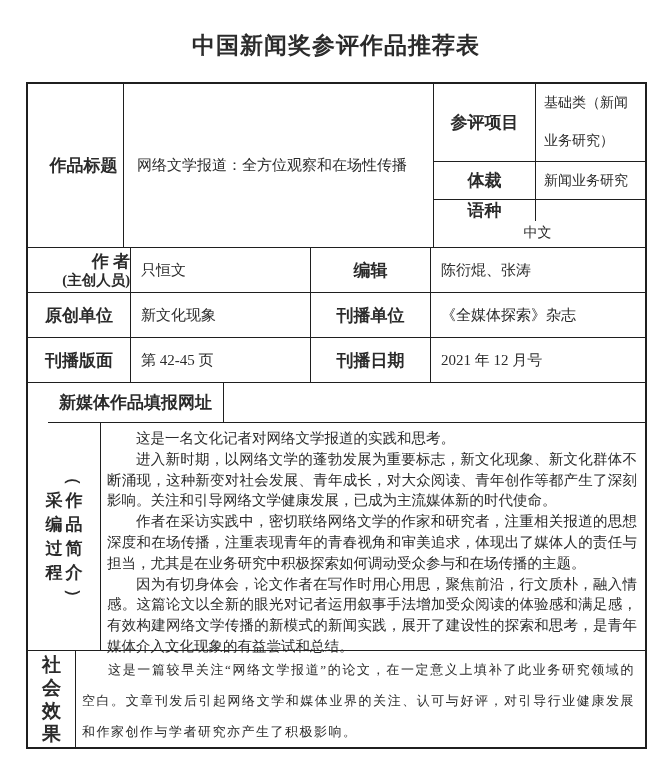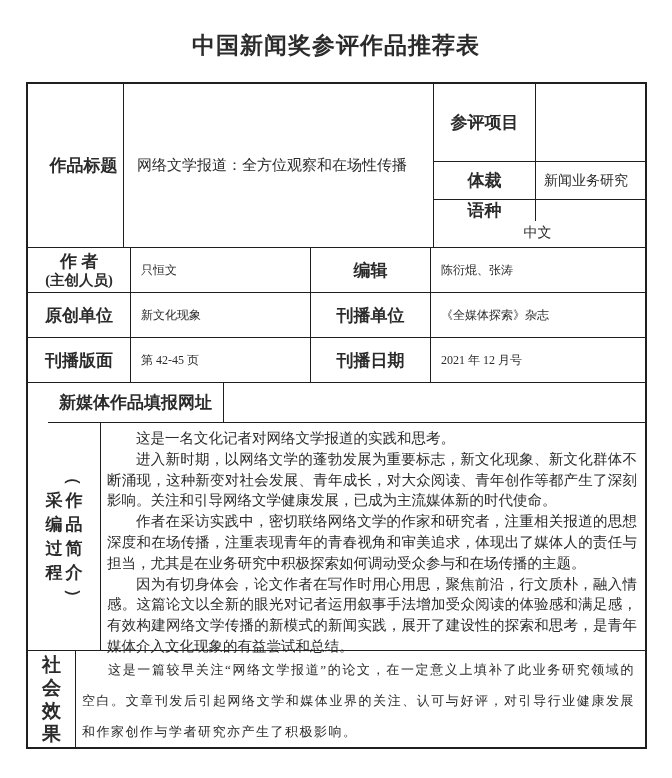--- a/index.html
+++ b/index.html
@@ -26,41 +26,41 @@
   .row{display:flex;border-bottom:1.5px solid var(--border);}
   .row:last-child{border-bottom:none;}
   .cell{border-right:1.5px solid var(--border);}
   .cell:last-child{border-right:none;}
   .lbl{
     display:flex;align-items:center;justify-content:center;
     font-weight:bold;font-size:17px;text-align:center;line-height:21px;
   }
   .val{
     display:flex;align-items:center;
-    font-size:12px;padding-left:10px;
+    font-size:15px;padding-left:10px;
   }
   
   .r1{height:164px;}
   .r1 .a{width:96px;padding-left:16px;}
   .r1 .b{width:310px;padding-left:13px;font-size:15px;}
   .r1 .c{flex:1;display:flex;flex-direction:column;}
   .subrow{display:flex;border-bottom:1.5px solid var(--border);flex:0 0 auto;}
   .subrow:last-child{border-bottom:none;flex-direction:column;}
   .subrow .sl{width:102px;border-right:1.5px solid var(--border);}
   .subrow .sv{flex:1;font-size:14px;line-height:38px;padding-left:8px;padding-right:4px;}
   .sr1{height:78px;}
   .sr2{height:38px;}
   .sr3{height:45px;}
   
   .r2{height:45px;}
   .r2 .a{width:103px;}
   .r2 .b{width:180px;}
   .r2 .c{width:120px;}
   .r2 .d{flex:1;}
-  .author-lbl{display:flex;flex-direction:column;align-items:center;justify-content:center;}
+  .author-lbl{display:flex;flex-direction:column;align-items:flex-end;justify-content:center;}
   .author-lbl .l2{font-size:14.5px;line-height:17px;}
   
   .r5{height:40px;margin-left:20px;}
   .r5 .a{width:176px;}
   .r5 .b{flex:1;}
   
   .r6{height:228px;}
   .r6 .a{width:73px;display:flex;align-items:center;justify-content:center;}
   .r6 .b{flex:1;padding:5px 8px 0 6px;}
   .vgrid{
@@ -89,20 +89,21 @@
 <div class="page-title">中国新闻奖参评作品推荐表</div>
 
 <div class="tbl">
 
   <div class="row r1">
     <div class="cell a lbl">作品标题</div>
     <div class="cell b val">网络文学报道：全方位观察和在场性传播</div>
     <div class="cell c">
       <div class="subrow sr1">
         <div class="sl lbl">参评项目</div>
+        <div class="sv">基础类（新闻业务研究）</div>
       </div>
       <div class="subrow sr2">
         <div class="sl lbl">体裁</div>
         <div class="sv">新闻业务研究</div>
       </div>
       <div class="subrow sr3">
         <div class="sl lbl">语种</div>
         <div class="sv" style="display:flex;justify-content:center;padding-left:0;align-items:center;line-height:normal;">中文</div>
       </div>
     </div>

